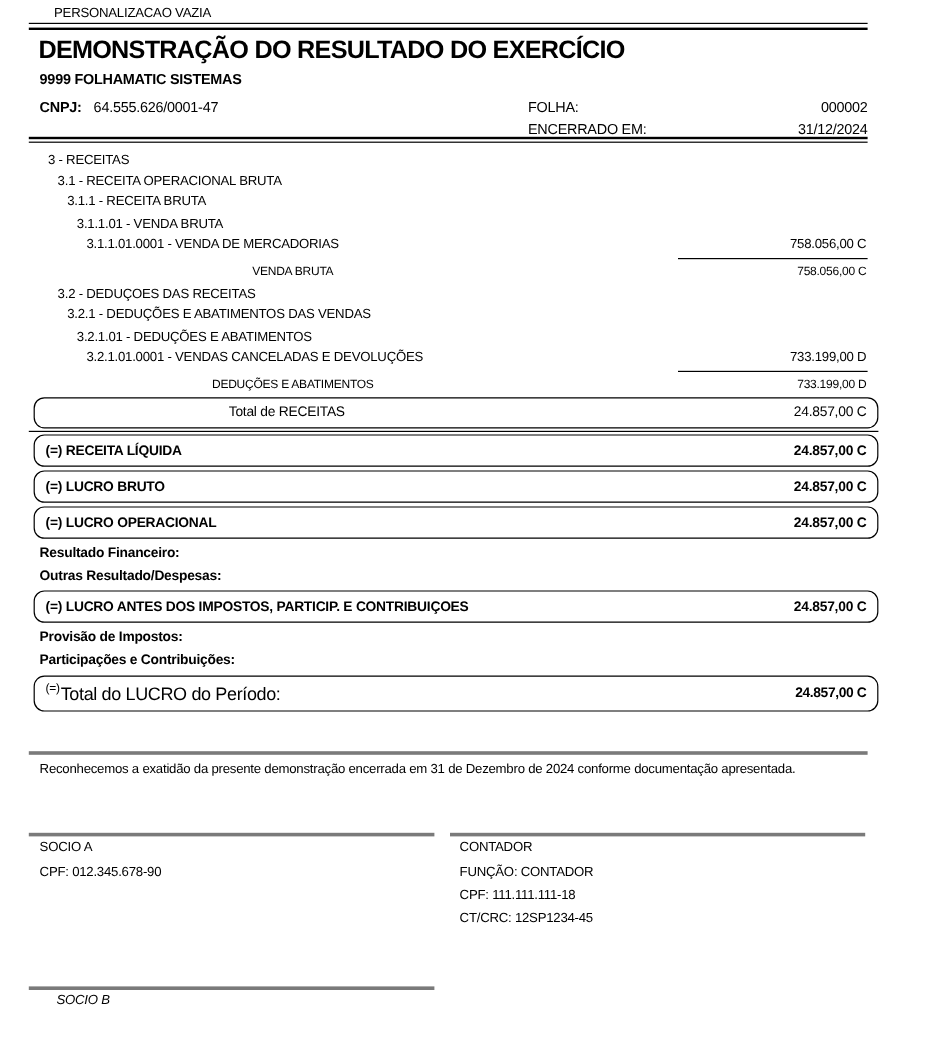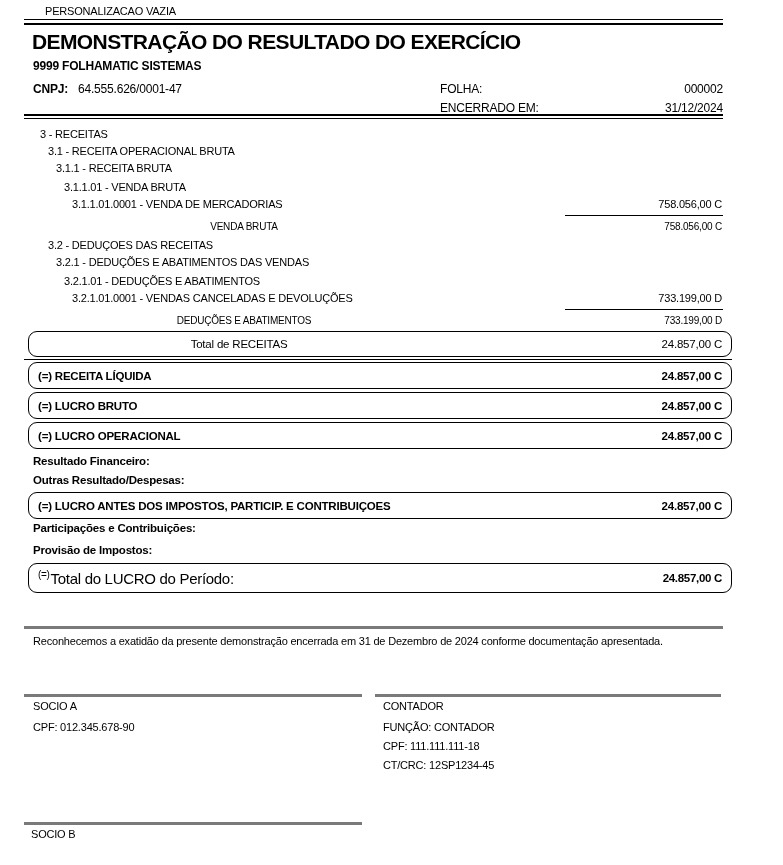--- a/index.html
+++ b/index.html
@@ -109,38 +109,38 @@
       <div class="box bold m3">
         <span class="box-label">(=) LUCRO OPERACIONAL</span>
         <span class="box-amount">24.857,00 C</span>
       </div>
       <div class="row-section m3">Resultado Financeiro:</div>
       <div class="row-section">Outras Resultado/Despesas:</div>
       <div class="box bold">
         <span class="box-label">(=) LUCRO ANTES DOS IMPOSTOS, PARTICIP. E CONTRIBUIÇOES</span>
         <span class="box-amount">24.857,00 C</span>
       </div>
+      <div class="row-section m3">Provisão de Impostos:</div>
       <div class="row-section">Participações e Contribuições:</div>
-      <div class="row-section m3">Provisão de Impostos:</div>
       <div class="box large m3">
         <span class="eq-prefix">(=)</span>
         <span class="box-label">Total do LUCRO do Período:</span>
         <span class="box-amount">24.857,00 C</span>
       </div>
     </div>
 
   <div class="decl-rule"></div>
   <div class="declaration">Reconhecemos a exatidão da presente demonstração encerrada em 31 de Dezembro de 2024 conforme documentação apresentada.</div>
   <div id="sig-area">
       <div class="sig-line" style="left: 24px; top: 694px; width: 338px;"></div>
       <div class="sig-name" style="left: 33px; top: 700px;">SOCIO A</div>
       <div class="sig-detail" style="left: 33px; top: 721px;">CPF: 012.345.678-90</div>
       <div class="sig-line" style="left: 375px; top: 694px; width: 346px;"></div>
       <div class="sig-name" style="left: 383px; top: 700px;">CONTADOR</div>
       <div class="sig-detail" style="left: 383px; top: 721px;">FUNÇÃO: CONTADOR</div>
       <div class="sig-detail" style="left: 383px; top: 740px;">CPF: 111.111.111-18</div>
       <div class="sig-detail" style="left: 383px; top: 759px;">CT/CRC: 12SP1234-45</div>
       <div class="sig-line" style="left: 24px; top: 822px; width: 338px;"></div>
-      <div class="sig-name" style="left: 31px; top: 828px;">SOCIO B</div>
+      <div class="sig-name" style="left: 47px; top: 828px; font-style: italic;">SOCIO B</div>
       <div class="sig-detail" style="left: 33px; top: 849px; margin-top: 35px;">CPF: 999.999.999-99</div>
     </div>
 
 </div>
 
 </body></html>

